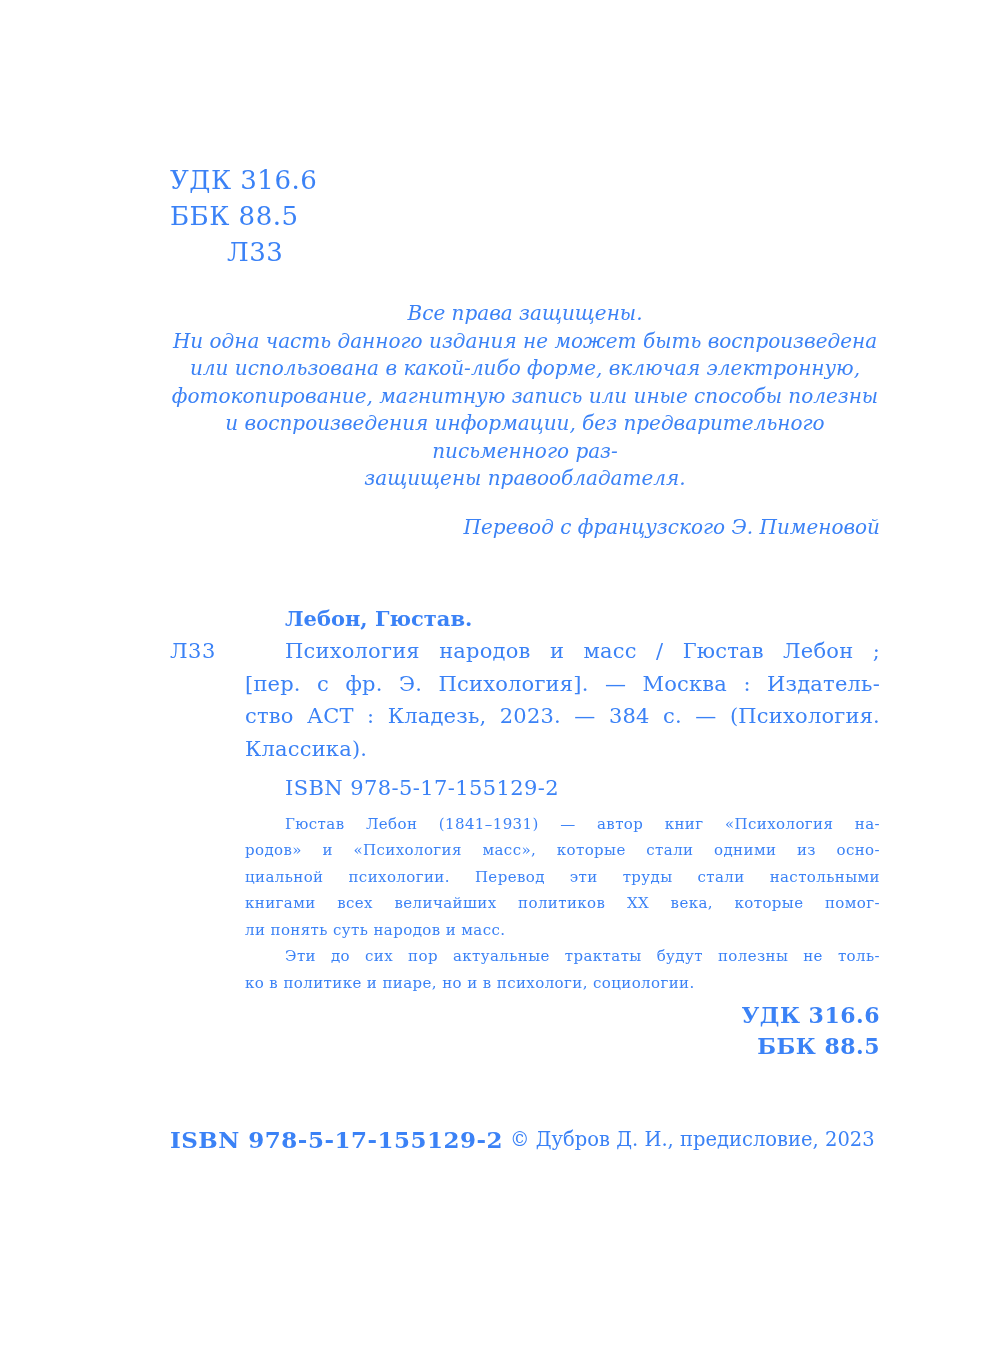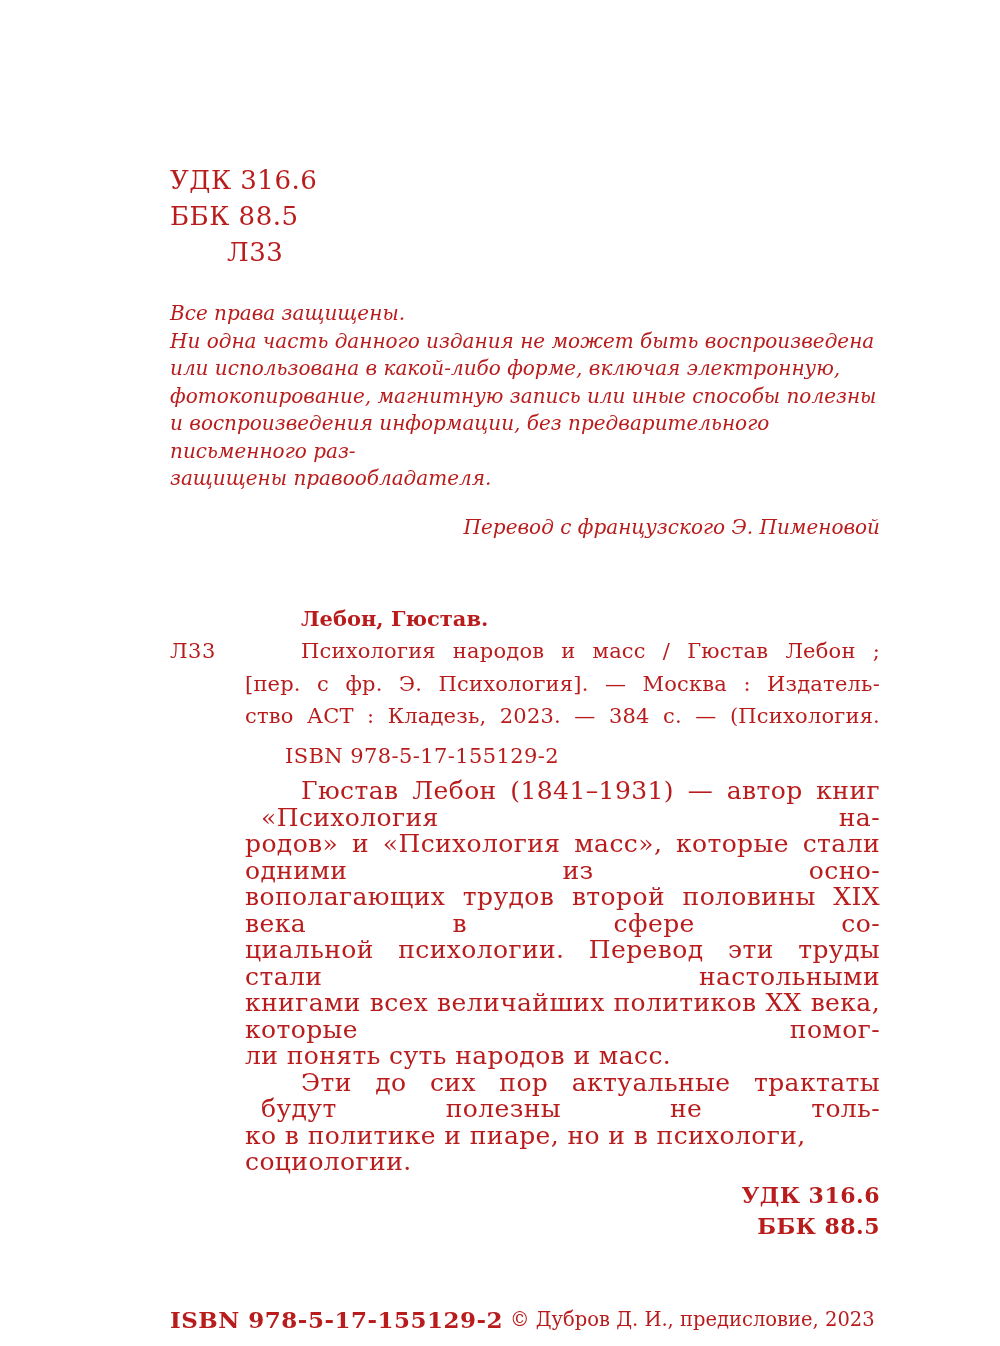--- a/index.html
+++ b/index.html
@@ -6,38 +6,39 @@
     margin: 0;
     padding: 0;
     background: #e8e8e8;
   }
   .page {
     position: relative;
     width: 1000px;
     height: 1346px;
     margin: 0 auto;
     background: #ffffff;
-    color: #b91c1c;
+    color: #3b82f6;
     font-family: "DejaVu Serif", "Liberation Serif", serif;
     overflow: hidden;
   }
   
   .top-codes {
     padding: 162px 0 0 170px;
     font-size: 26px;
     line-height: 36px;
     letter-spacing: 0.5px;
   }
   .top-codes .indent {
     padding-left: 57px;
   }
   
   .rights {
     margin: 30px 0 0 170px;
     width: 710px;
+    text-align: center;
     font-style: italic;
     font-size: 20px;
     line-height: 27.5px;
   }
   .translation {
     margin: 22px 0 0 170px;
     width: 710px;
     text-align: right;
     font-style: italic;
     font-size: 20px;
@@ -65,31 +66,30 @@
   }
   .line {
     letter-spacing: 0.2px;
   }
   .jline {
     text-align: justify;
     text-align-last: justify;
   }
   .first-indent {
     text-indent: 40px;
-    margin-left: 16px;
   }
   .isbn-card {
     margin-top: 7px;
     text-indent: 40px;
     letter-spacing: 0.4px;
   }
   
   .annot {
     margin-top: 6px;
-    font-size: 25px;
+    font-size: 15px;
     line-height: 26.5px;
   }
   .annot .line {
     letter-spacing: 0.4px;
   }
   .annot-second {
     margin-top: 0;
   }
   
   .codes-right {
@@ -143,26 +143,26 @@
 
   <div class="translation">Перевод с французского Э. Пименовой</div>
 
   <div class="catalog">
     <div class="catalog-label">Л33</div>
     <div class="catalog-body">
       <div class="author first-indent">Лебон, Гюстав.</div>
       <div class="line jline first-indent">Психология народов и масс / Гюстав Лебон ;</div>
       <div class="line jline">[пер. с фр. Э. Психология]. — Москва : Издатель-</div>
       <div class="line jline">ство АСТ : Кладезь, 2023. — 384 с. — (Психология.</div>
+      <div class="line">Классика).</div>
       <div class="isbn-card">ISBN 978-5-17-155129-2</div>
 
       <div class="annot">
         <div class="line jline first-indent">Гюстав Лебон (1841–1931) — автор книг «Психология на-</div>
         <div class="line jline">родов» и «Психология масс», которые стали одними из осно-</div>
-        <div class="line jline">вополагающих трудов второй половины XIX века в сфере со-</div>
         <div class="line jline">циальной психологии. Перевод эти труды стали настольными</div>
         <div class="line jline">книгами всех величайших политиков XX века, которые помог-</div>
         <div class="line">ли понять суть народов и масс.</div>
       </div>
 
       <div class="annot annot-second">
         <div class="line jline first-indent">Эти до сих пор актуальные трактаты будут полезны не толь-</div>
         <div class="line">ко в политике и пиаре, но и в психологи, социологии.</div>
       </div>
     </div>

